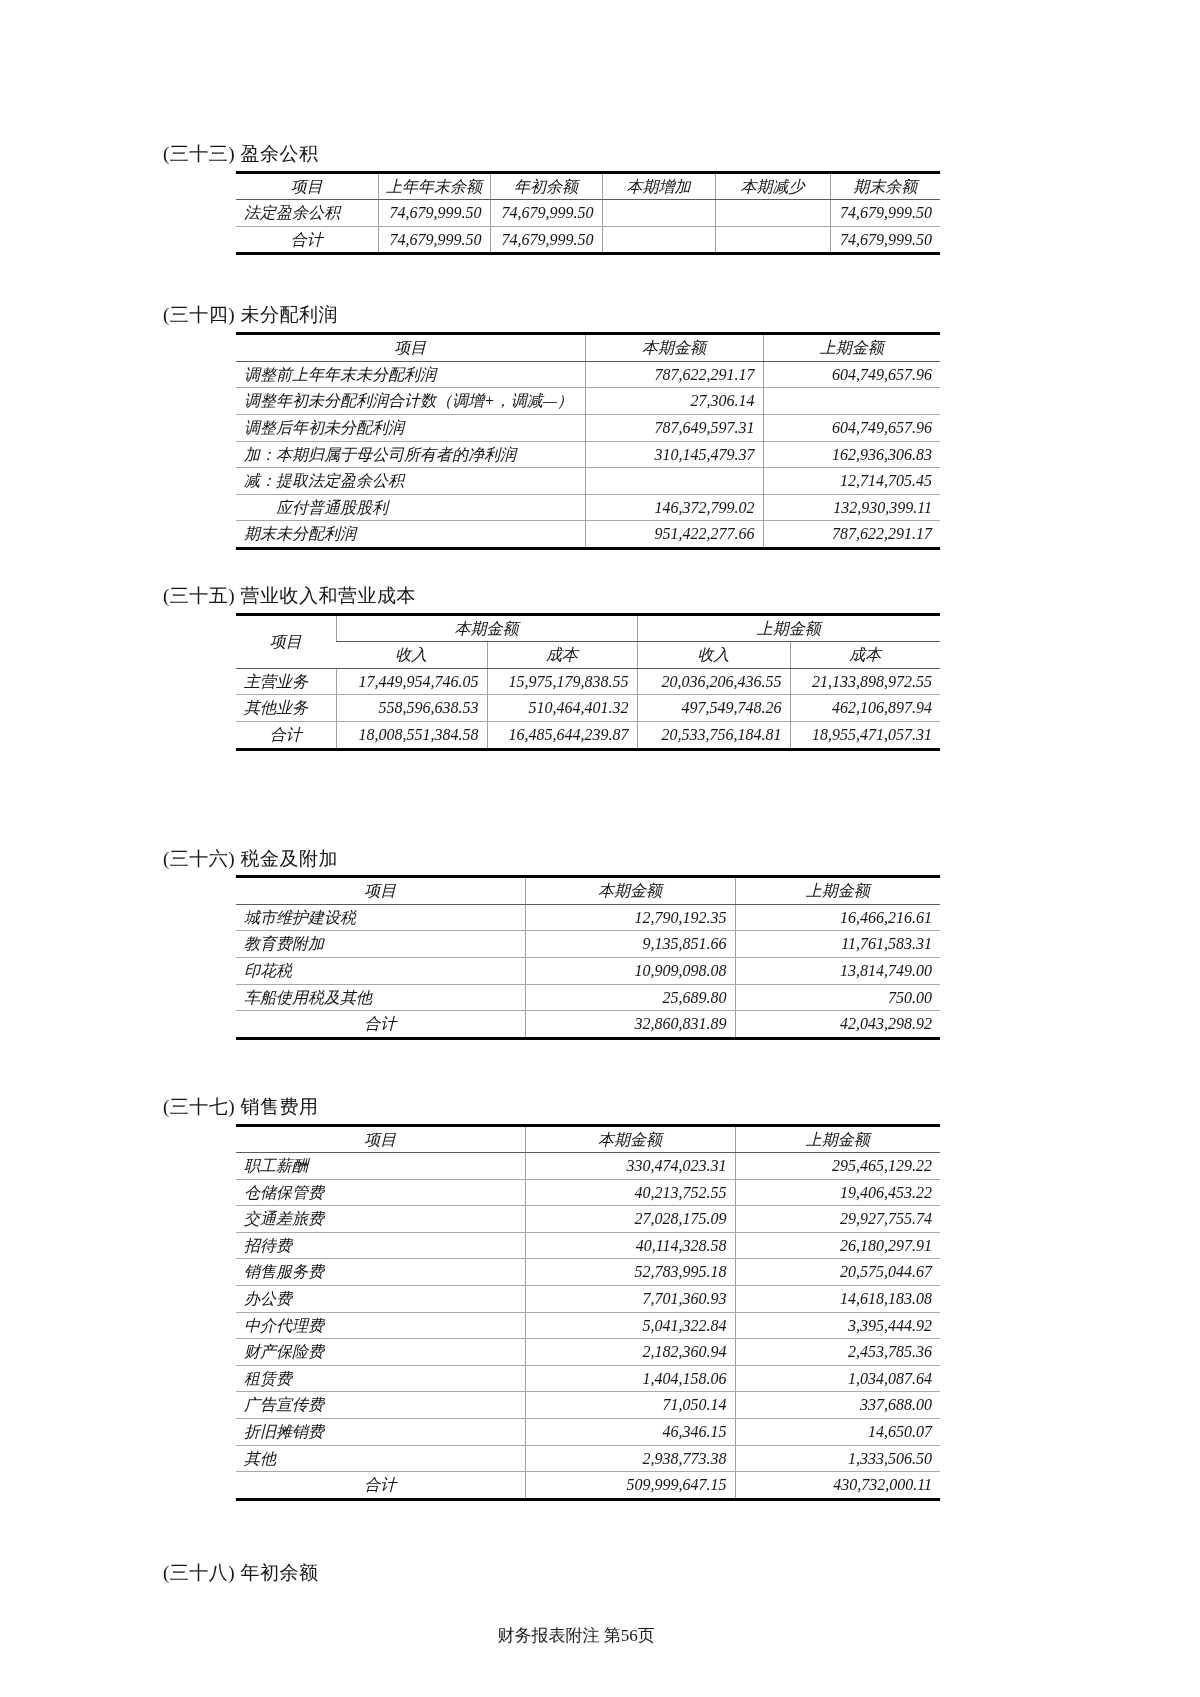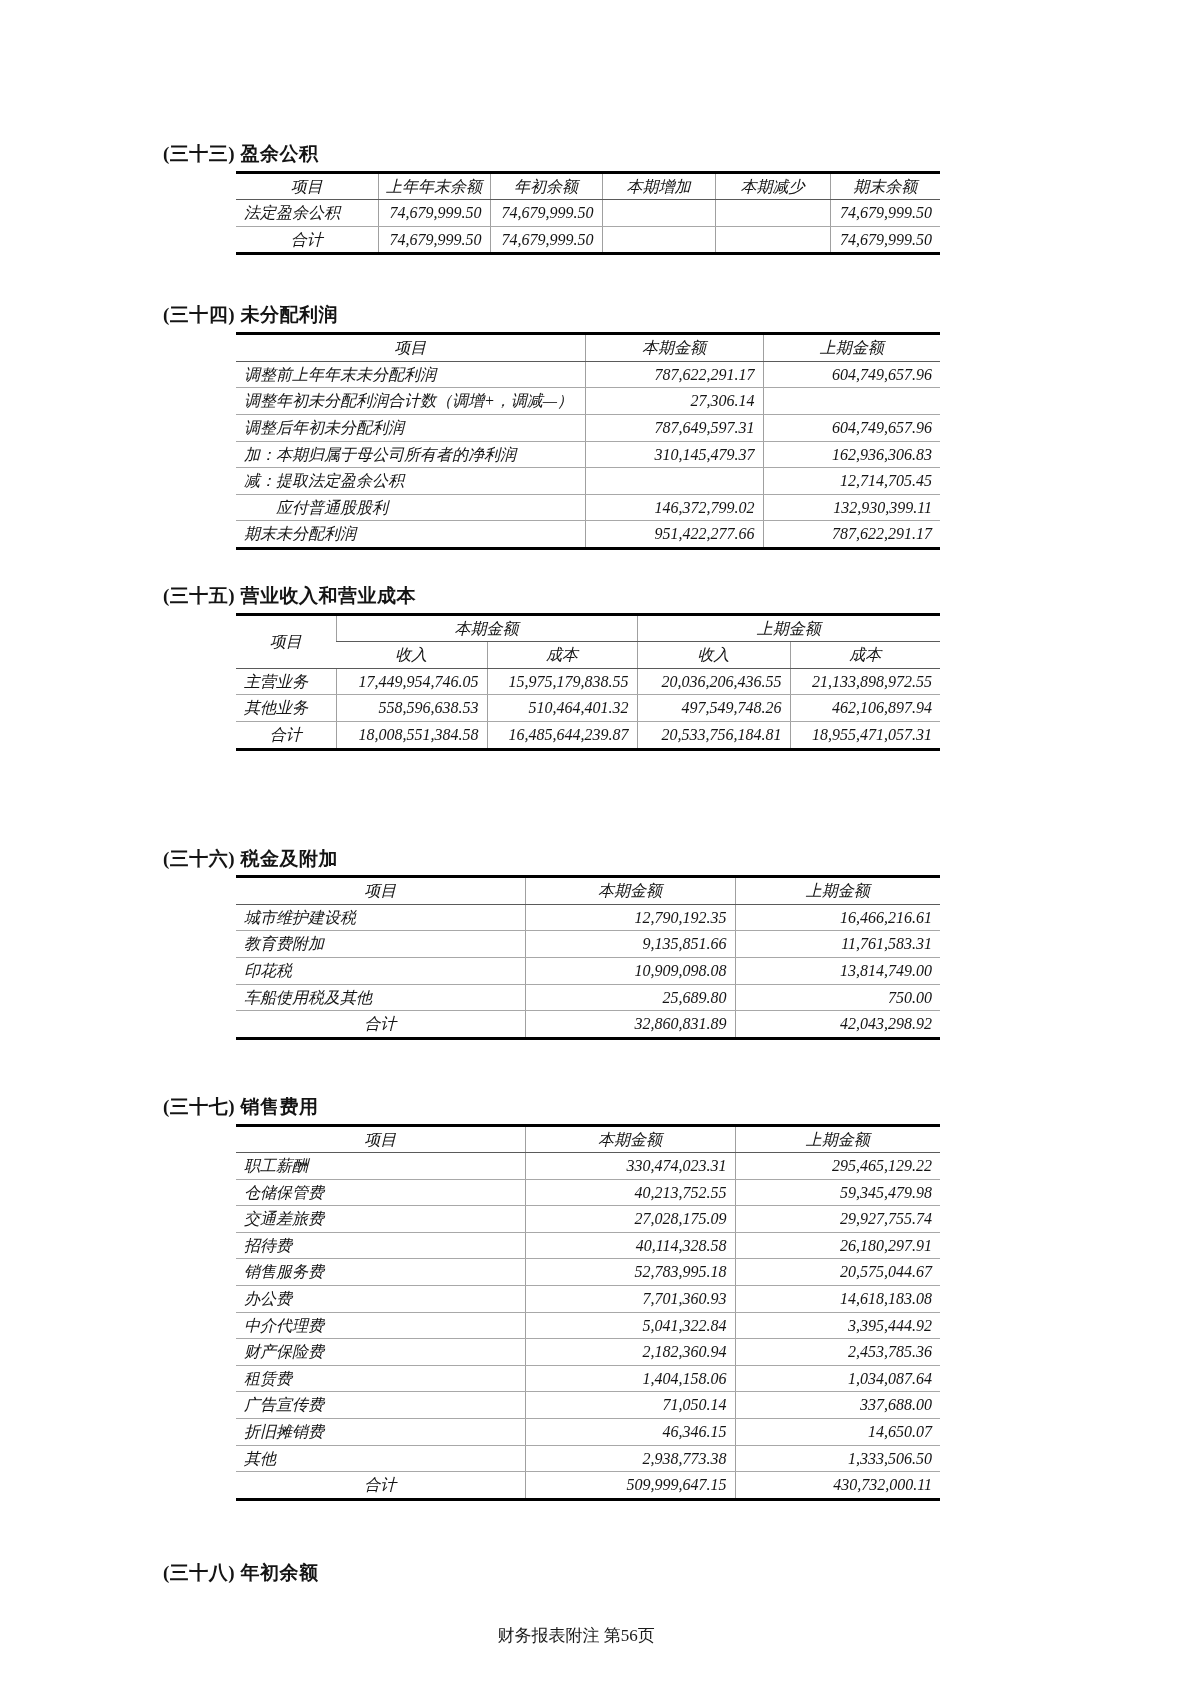--- a/index.html
+++ b/index.html
@@ -9,21 +9,21 @@
     color:#141414;
     font-family:"Liberation Serif","DejaVu Serif",serif;
     position:relative;
     overflow:hidden;
     box-sizing:border-box;
     padding:142px 0 0 163px;
   }
   .section{width:777px;}
   .heading{
     font-size:19px;
-    font-weight:bold;
+    font-weight:normal;
     line-height:1.3;
     margin:0 0 4px 0;
     letter-spacing:0.5px;
   }
   table.fin{
     border-collapse:collapse;
     table-layout:fixed;
     width:704px;
     margin-left:73px;
     border-top:3px solid #000;
@@ -277,21 +277,21 @@
     </thead>
     <tbody>
         <tr>
           <td class="item">职工薪酬</td>
           <td class="num">330,474,023.31</td>
           <td class="num">295,465,129.22</td>
         </tr>
         <tr>
           <td class="item">仓储保管费</td>
           <td class="num">40,213,752.55</td>
-          <td class="num">59,345,479.98</td>
+          <td class="num">19,406,453.22</td>
         </tr>
         <tr>
           <td class="item">交通差旅费</td>
           <td class="num">27,028,175.09</td>
           <td class="num">29,927,755.74</td>
         </tr>
         <tr>
           <td class="item">招待费</td>
           <td class="num">40,114,328.58</td>
           <td class="num">26,180,297.91</td>

